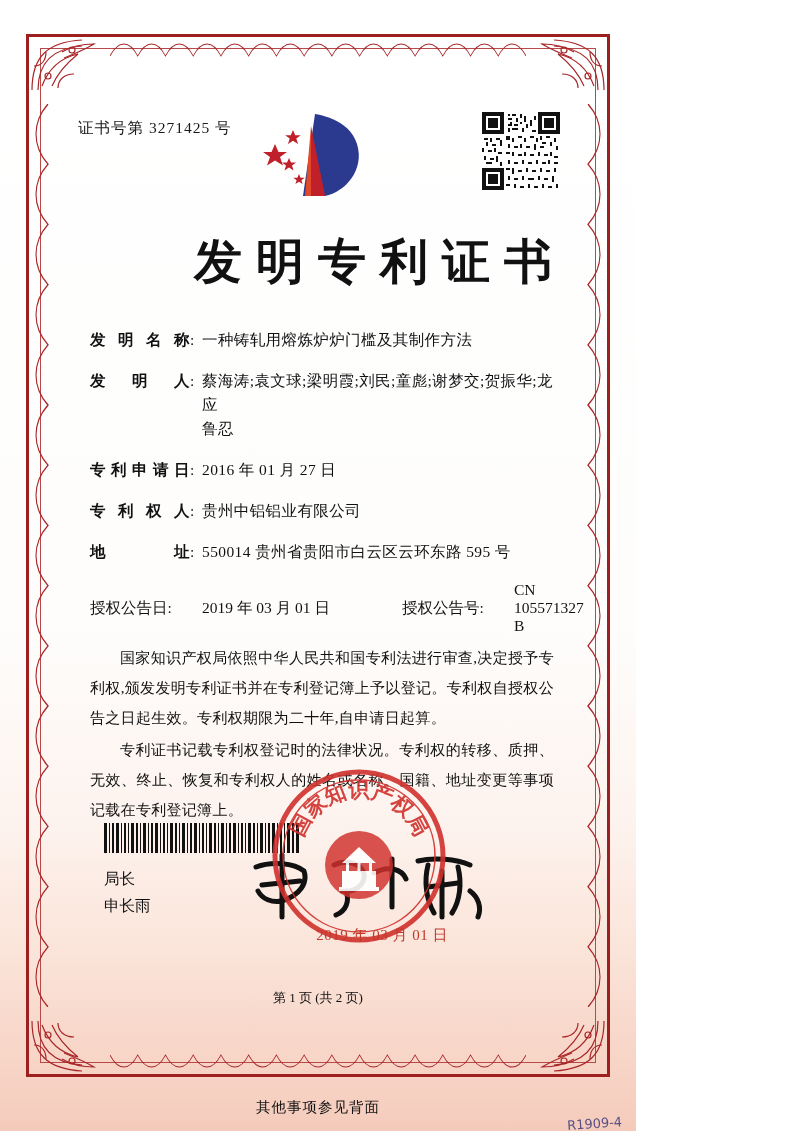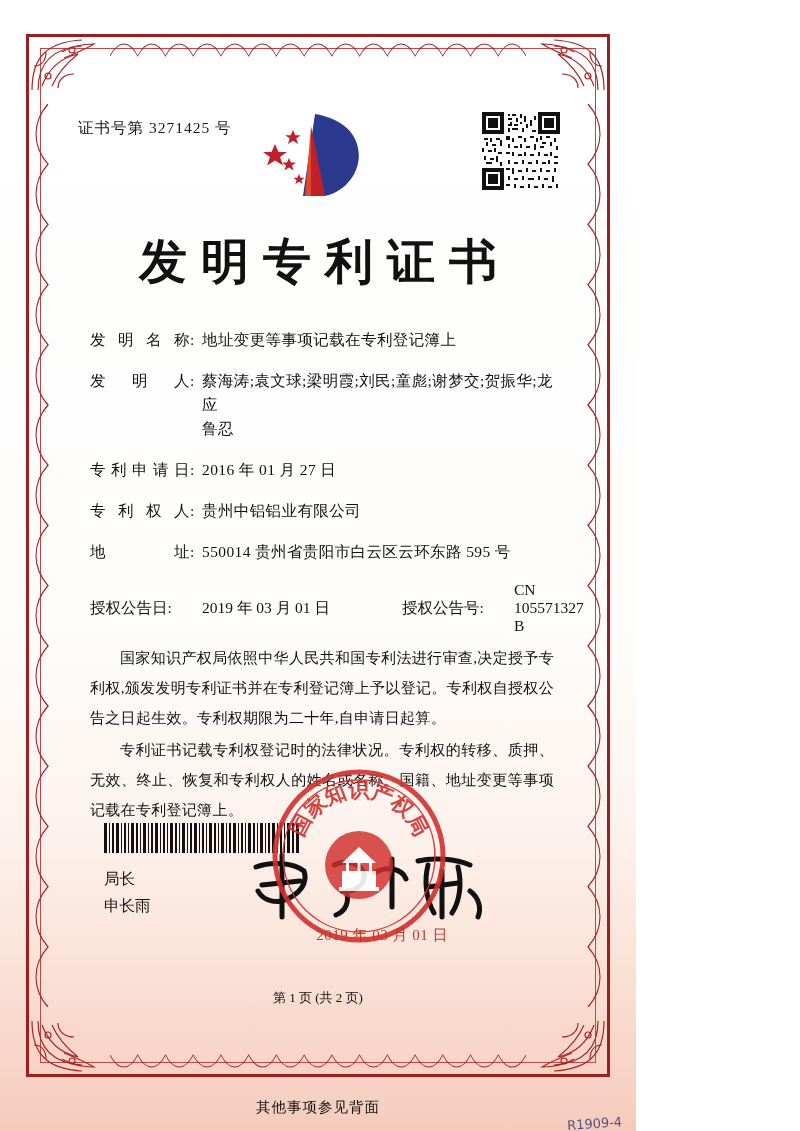--- a/index.html
+++ b/index.html
@@ -111,21 +111,21 @@
     top: 34px;
     width: 78px;
     height: 78px;
   }
 
   .title {
     position: absolute;
     left: 0;
     right: 0;
     top: 152px;
-    text-align: center;
+    text-align: right;
     font-size: 48px;
     font-weight: bold;
     letter-spacing: 14px;
     text-indent: 14px;
     color: #111;
     font-family: Liberation Mono, monospace;
   }
 
   .fields {
     position: absolute;
@@ -145,20 +145,21 @@
     width: 112px;
     flex: 0 0 112px;
     white-space: nowrap;
     letter-spacing: 0.5px;
   }
   .lbl-spaced {
     display: inline-block;
     width: 100px;
     text-align: justify;
     text-align-last: justify;
+    font-weight: bold;
   }
   .field-value {
     flex: 1;
     letter-spacing: 0.4px;
   }
   .field-value .second-line {
     display: block;
   }
   .row-inline {
     display: flex;
@@ -475,21 +476,21 @@
         </g>
       </svg>
     </div>
 
     <div class="title">发明专利证书</div>
 
     <div class="fields">
 
       <div class="field-row">
         <div class="field-label"><span class="lbl-spaced">发明名称</span>:</div>
-        <div class="field-value">地址变更等事项记载在专利登记簿上</div>
+        <div class="field-value">一种铸轧用熔炼炉炉门槛及其制作方法</div>
       </div>
 
       <div class="field-row">
         <div class="field-label"><span class="lbl-spaced">发明人</span>:</div>
         <div class="field-value">
           <span>蔡海涛;袁文球;梁明霞;刘民;童彪;谢梦交;贺振华;龙应</span>
           <span class="second-line">鲁忍</span>
         </div>
       </div>
 

